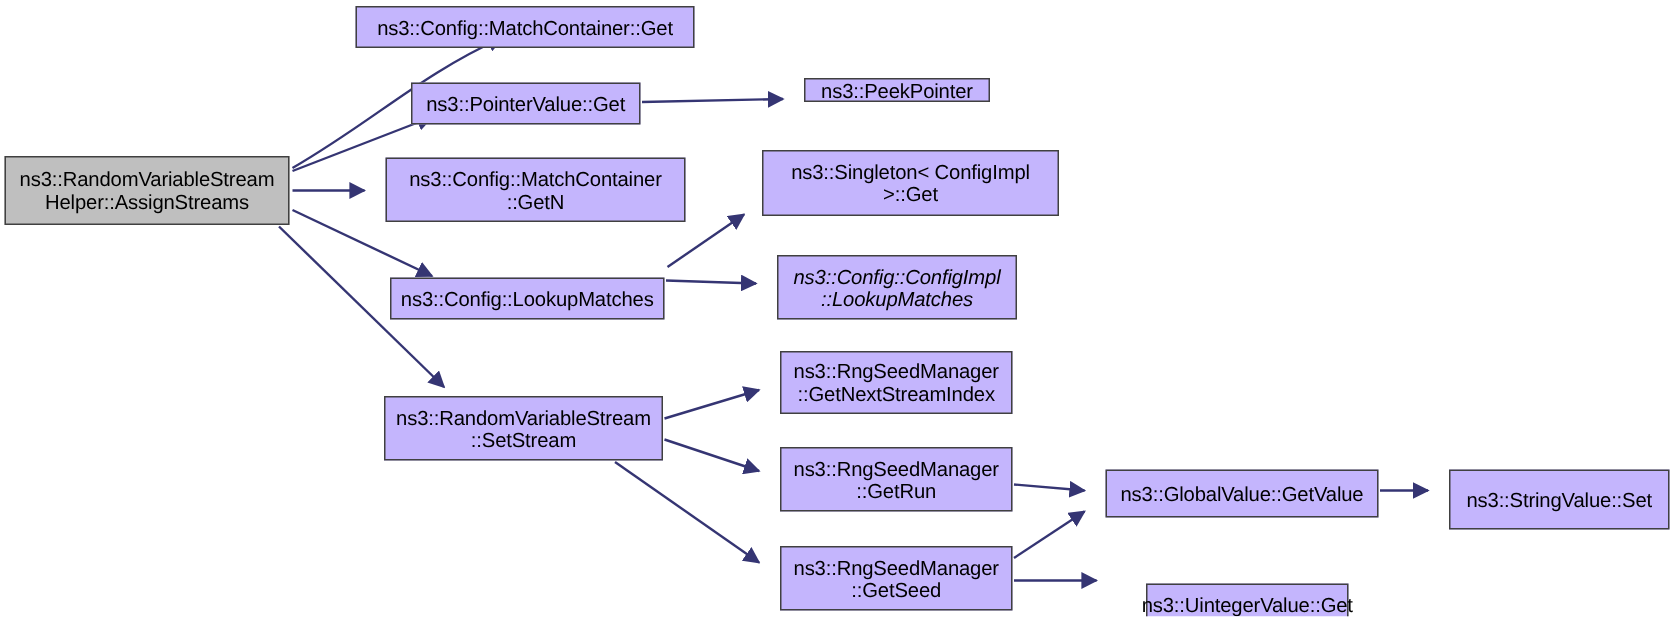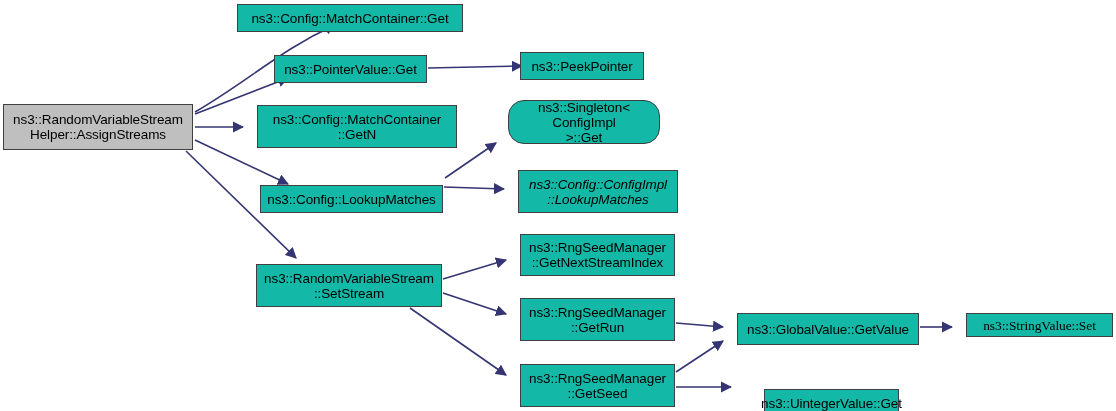--- a/index.html
+++ b/index.html
@@ -24,21 +24,21 @@
     pointer-events: none;
   }
   .node {
     position: absolute;
     box-sizing: border-box;
     display: flex;
     align-items: center;
     justify-content: center;
     text-align: center;
     border: 1px solid #404040;
-    background: #14b8a6;
+    background: #c4b5fd;
     color: #000000;
     font-size: 13.5px;
     line-height: 15px;
     letter-spacing: -0.1px;
     white-space: pre-line;
     z-index: 2;
   }
   .node.root {
     background: #bfbfbf;
     border-color: #404040;
@@ -70,33 +70,33 @@
         <path d="M 676,372 L 723,341" fill="none" stroke="#353573" stroke-width="1.6" marker-end="url(#arrow)"></path>
         <path d="M 676,387 L 731,387" fill="none" stroke="#353573" stroke-width="1.6" marker-end="url(#arrow)"></path>
         <path d="M 920,327 L 952,327" fill="none" stroke="#353573" stroke-width="1.6" marker-end="url(#arrow)"></path>
       </g>
   </svg>
   <div id="node-layer">
       <div class="node root" style="left: 3px; top: 104px; width: 190px; height: 46px;">ns3::RandomVariableStream
 Helper::AssignStreams</div>
       <div class="node" style="left: 237px; top: 4px; width: 226px; height: 28px;">ns3::Config::MatchContainer::Get</div>
       <div class="node" style="left: 274px; top: 55px; width: 153px; height: 28px;">ns3::PointerValue::Get</div>
-      <div class="node" style="left: 520px; top: 52px; width: 124px; height: 28px;">ns3::PeekPointer</div>
+      <div class="node" style="left: 536px; top: 52px; width: 124px; height: 16px;">ns3::PeekPointer</div>
       <div class="node" style="left: 257px; top: 105px; width: 200px; height: 43px;">ns3::Config::MatchContainer
 ::GetN</div>
-      <div class="node" style="left: 508px; top: 100px; width: 152px; height: 44px; border-radius: 16px;">ns3::Singleton&lt; ConfigImpl
+      <div class="node" style="left: 508px; top: 100px; width: 198px; height: 44px;">ns3::Singleton&lt; ConfigImpl
 &gt;::Get</div>
       <div class="node" style="left: 260px; top: 172px; width: 183px; height: 28px; margin-top: 13px;">ns3::Config::LookupMatches</div>
       <div class="node" style="left: 518px; top: 170px; width: 160px; height: 43px; font-style: italic;">ns3::Config::ConfigImpl
 ::LookupMatches</div>
       <div class="node" style="left: 256px; top: 264px; width: 186px; height: 43px;">ns3::RandomVariableStream
 ::SetStream</div>
       <div class="node" style="left: 520px; top: 234px; width: 155px; height: 42px;">ns3::RngSeedManager
 ::GetNextStreamIndex</div>
       <div class="node" style="left: 520px; top: 298px; width: 155px; height: 43px;">ns3::RngSeedManager
 ::GetRun</div>
       <div class="node" style="left: 520px; top: 364px; width: 155px; height: 43px;">ns3::RngSeedManager
 ::GetSeed</div>
       <div class="node" style="left: 737px; top: 313px; width: 182px; height: 32px;">ns3::GlobalValue::GetValue</div>
-      <div class="node" style="left: 966px; top: 313px; width: 147px; height: 24px; font-family: Liberation Serif, serif;">ns3::StringValue::Set</div>
+      <div class="node" style="left: 966px; top: 313px; width: 147px; height: 40px;">ns3::StringValue::Set</div>
       <div class="node" style="left: 764px; top: 373px; width: 135px; height: 28px; margin-top: 16px;">ns3::UintegerValue::Get</div>
     </div>
 </div>
 
 </body></html>

